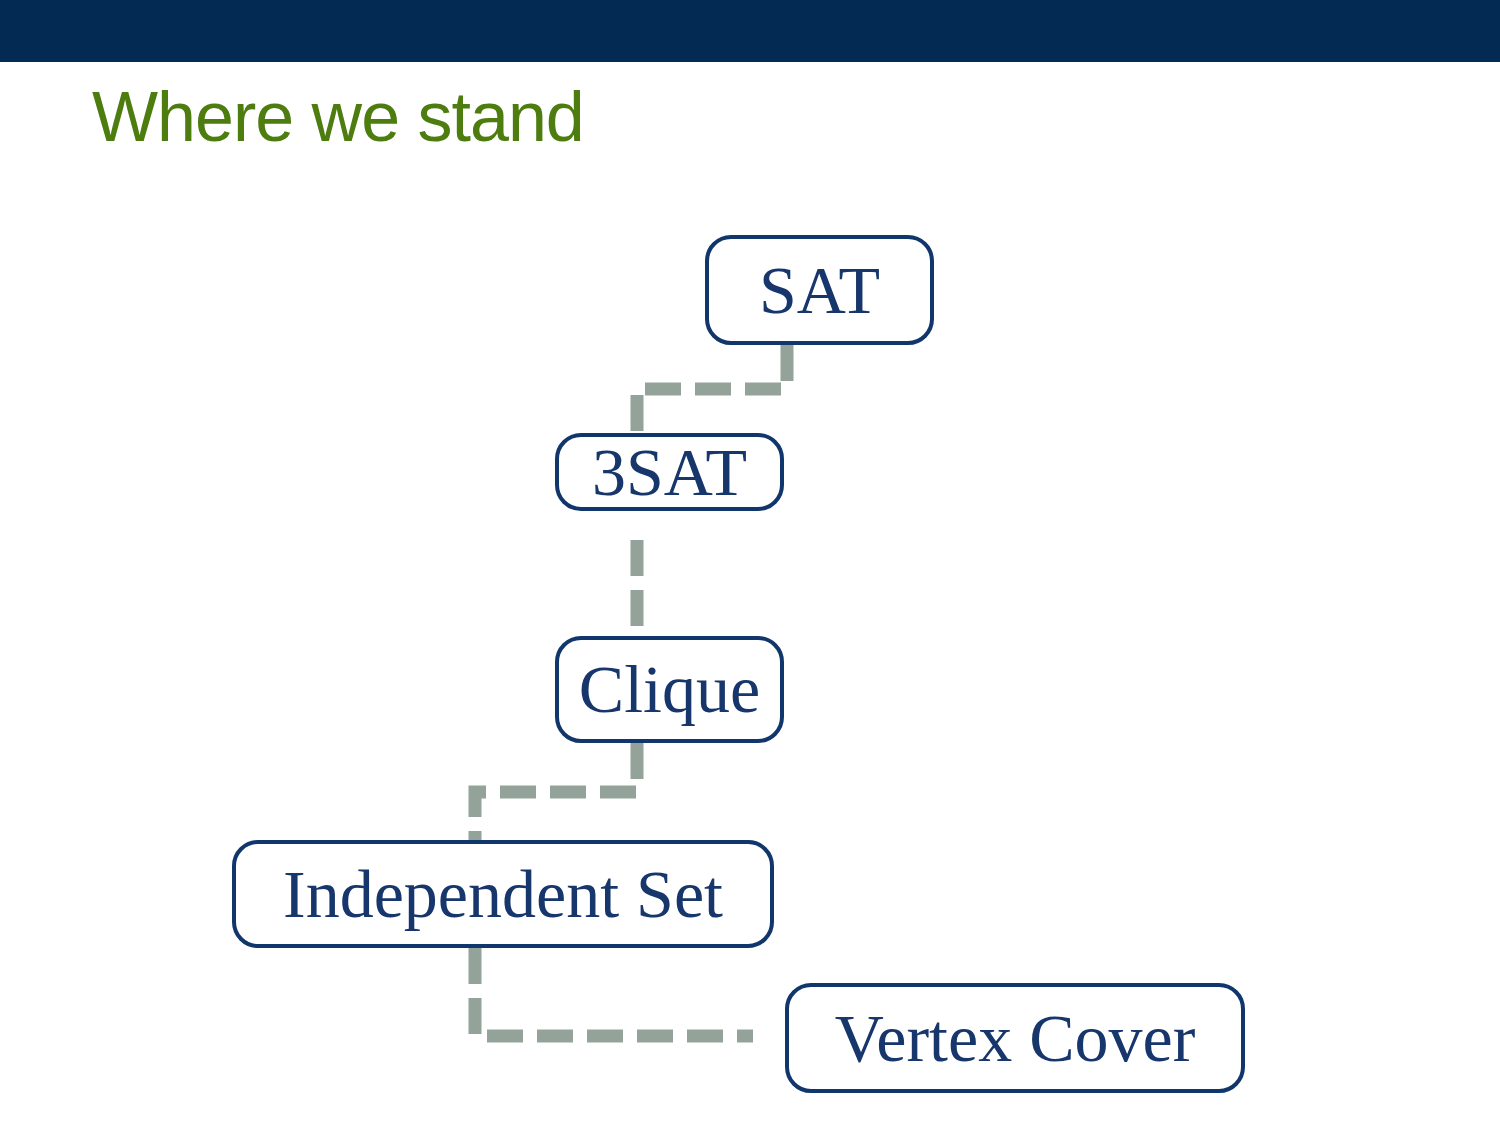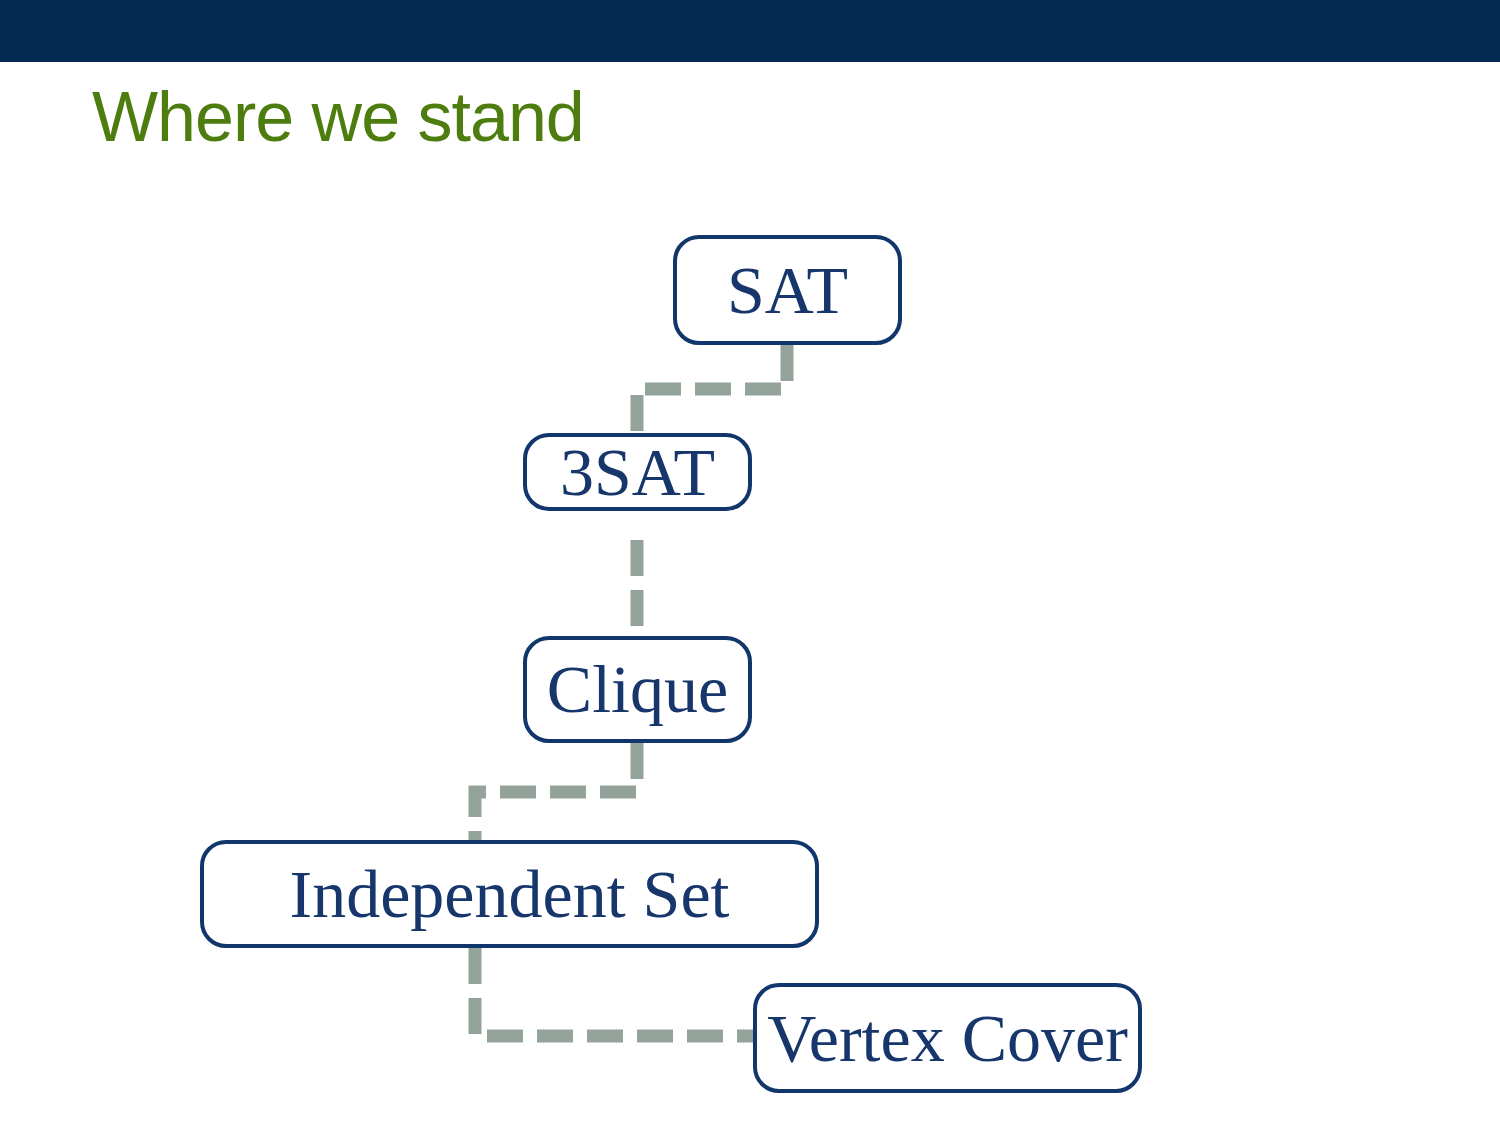--- a/index.html
+++ b/index.html
@@ -58,27 +58,28 @@
     background: #ffffff;
     border: 4px solid #10366b;
     border-radius: 26px;
     display: flex;
     align-items: center;
     justify-content: center;
     font-family: "Liberation Serif", serif;
     font-size: 68px;
     color: #17366b;
     white-space: nowrap;
+    margin-left: 32px;
   }
 
   .node-sat             { left: 673px; top: 235px;  width: 229px; height: 110px; }
   .node-3sat            { left: 523px; top: 433px;  width: 229px; height: 78px; }
   .node-clique          { left: 523px; top: 636px;  width: 229px; height: 107px; }
-  .node-independent-set { left: 200px; top: 840px;  width: 619px; height: 108px; }
-  .node-vertex-cover    { left: 753px; top: 983px;  width: 389px; height: 110px; }
+  .node-independent-set { left: 200px; top: 840px;  width: 542px; height: 108px; }
+  .node-vertex-cover    { left: 753px; top: 983px;  width: 460px; height: 110px; }
 </style>
 </head>
 <body>
 
 <div class="top-bar"></div>
 
 <h1 class="slide-title" style="margin:0; font-weight:normal;">Where we stand</h1>
 
 <div class="diagram">
 

